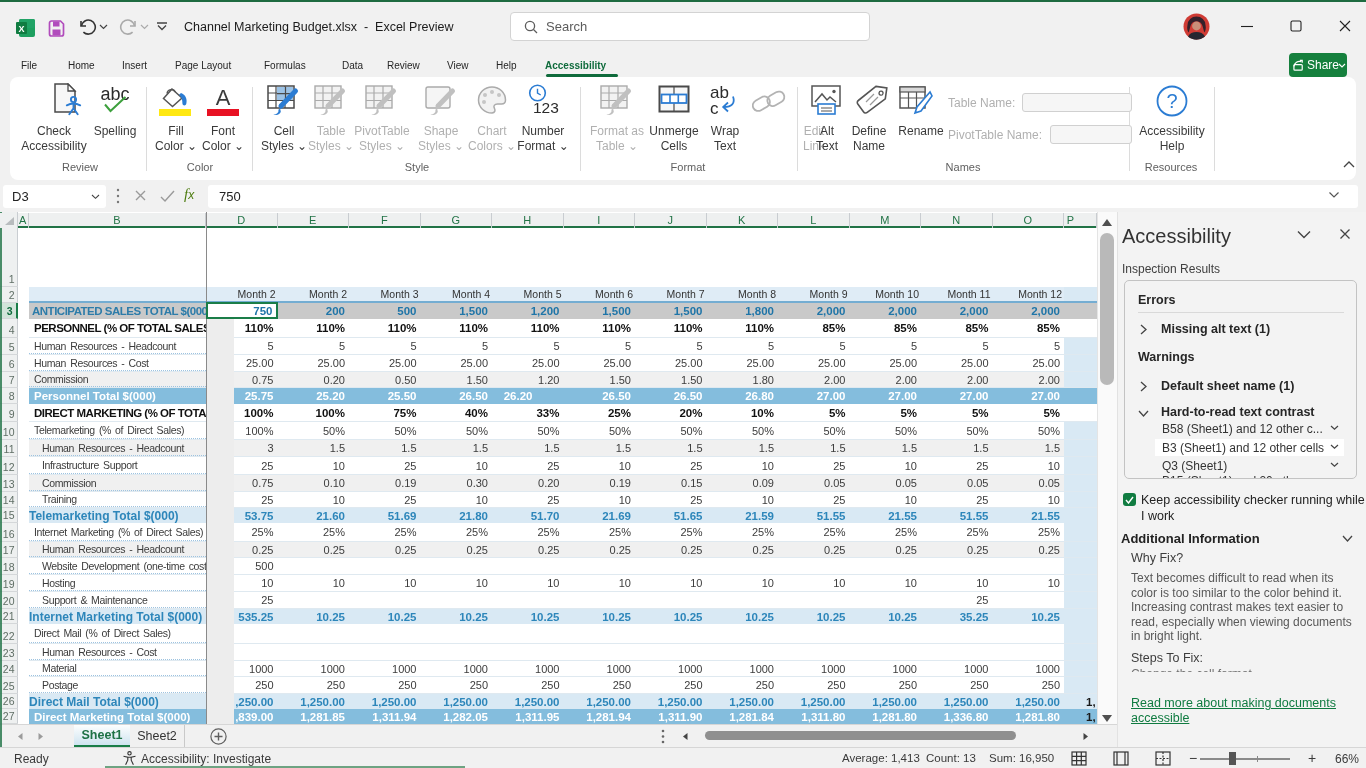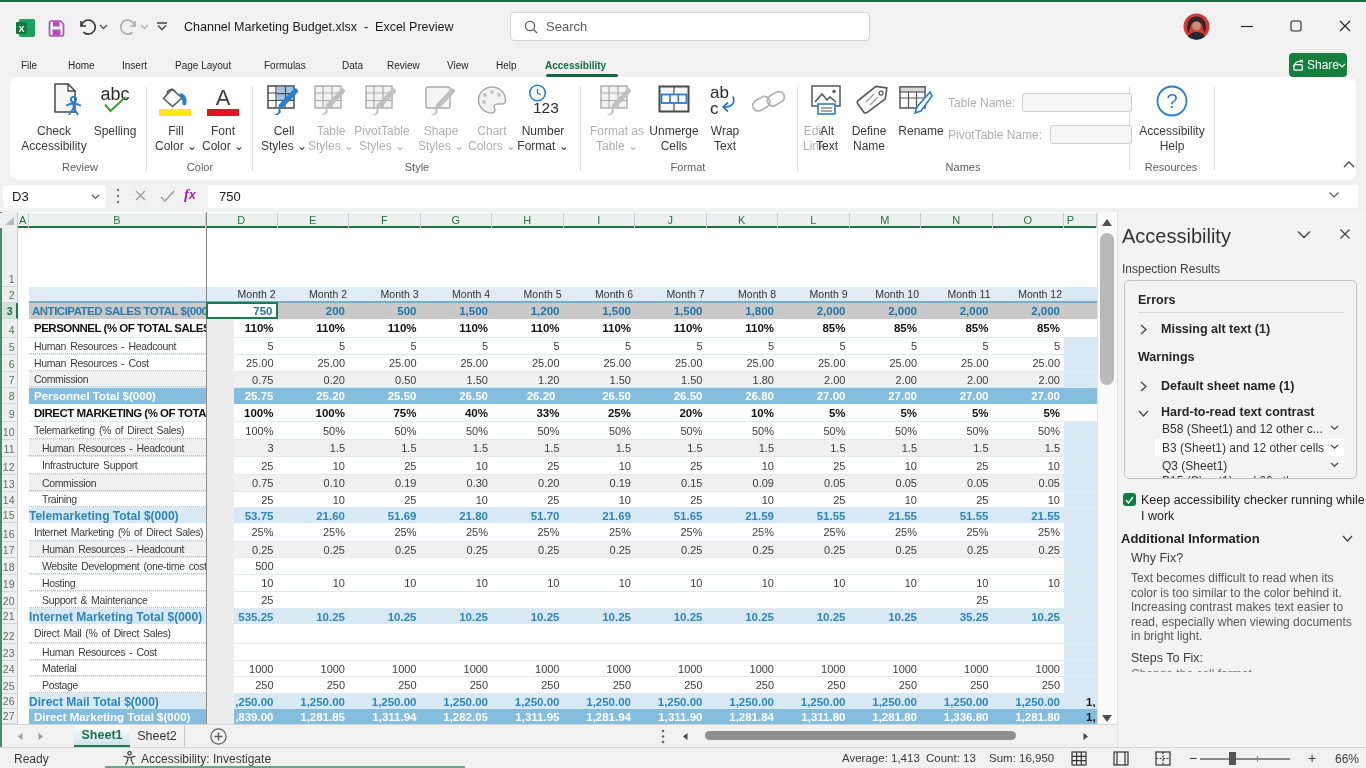--- a/index.html
+++ b/index.html
@@ -354,21 +354,21 @@
       <circle cx="2" cy="2" r="1.2" fill="#777"></circle>
       <circle cx="2" cy="8" r="1.2" fill="#777"></circle>
       <circle cx="2" cy="14" r="1.2" fill="#777"></circle>
     </svg>
   <svg class="abs" style="left:134px;top:9px" width="13" height="13" viewBox="0 0 13 13">
       <path d="M2 2 l9 9 M11 2 l-9 9" stroke="#9a9a9a" stroke-width="1.4"></path>
     </svg>
   <svg class="abs" style="left:160px;top:10px" width="15" height="12" viewBox="0 0 15 12">
       <path d="M1 7 l4 4 L14 1" fill="none" stroke="#9a9a9a" stroke-width="1.4"></path>
     </svg>
-  <span class="abs" style="left:184px;top:6px;font-family:'Liberation Serif',serif;font-style:italic;font-size:15px;color:#a21caf;font-weight:700">f<i style="font-size:12px">x</i></span>
+  <span class="abs" style="left:184px;top:6px;font-family:'Liberation Serif',serif;font-style:italic;font-size:15px;color:#4d7c0f;font-weight:400">f<i style="font-size:12px">x</i></span>
   <div id="finput">
       <b>750</b>
     </div>
   <svg class="abs" style="left:1328px;top:11px" width="12" height="8" viewBox="0 0 12 8">
       <path d="M1.5 1.5 l4.5 4.5 4.5-4.5" fill="none" stroke="#555" stroke-width="1.2"></path>
     </svg>
 </div>
 
 <div id="grid">
   <div class="chdr"></div>
@@ -563,21 +563,21 @@
 <span class="cell v" style="left:892.0px;width:71.5px">2.00</span>
 <span class="cell v" style="left:963.5px;width:71.5px">2.00</span>
 <span class="pcell"></span>
 </div>
 <div class="row rm" style="top:176px;height:16px">
 <span class="lab labT">Personnel Total $(000)</span>
 <span class="cell vw" style="left:177.0px;width:71.5px">25.75</span>
 <span class="cell vw" style="left:248.5px;width:71.5px">25.20</span>
 <span class="cell vw" style="left:320.0px;width:71.5px">25.50</span>
 <span class="cell vw" style="left:391.5px;width:71.5px">26.50</span>
-<span class="cell vw" style="left:459px;width:71.5px">26.20</span>
+<span class="cell vw" style="left:436px;width:71.5px">26.20</span>
 <span class="cell vw" style="left:534.5px;width:71.5px">26.50</span>
 <span class="cell vw" style="left:606.0px;width:71.5px">26.50</span>
 <span class="cell vw" style="left:677.5px;width:71.5px">26.80</span>
 <span class="cell vw" style="left:749.0px;width:71.5px">27.00</span>
 <span class="cell vw" style="left:820.5px;width:71.5px">27.00</span>
 <span class="cell vw" style="left:892.0px;width:71.5px">27.00</span>
 <span class="cell vw" style="left:963.5px;width:71.5px">27.00</span>
 </div>
 <div class="row rw" style="top:192px;height:18px">
 <span class="lab labH">DIRECT MARKETING (% OF TOTAL</span>
@@ -953,16 +953,17 @@
     </div>
   <div class="ptext" style="left:23px;top:280px;width:225px;line-height:16px">Keep accessibility checker running while I work</div>
   <div class="ptext" style="left:3px;top:319px;font-weight:700;font-size:13px">Additional Information</div>
   <svg class="abs" style="left:224px;top:323px" width="11" height="7" viewBox="0 0 11 7">
       <path d="M1 1 l4.5 5 L10 1" fill="none" stroke="#444" stroke-width="1.3"></path>
     </svg>
   <div class="ptext" style="left:13px;top:339px;color:#3d3d3d">Why Fix?</div>
   <div class="pgrey" style="left:13px;top:359px;width:223px">Text becomes difficult to read when its color is too similar to the color behind it. Increasing contrast makes text easier to read, especially when viewing documents in bright light.</div>
   <div class="ptext" style="left:13px;top:439px;color:#3d3d3d">Steps To Fix:</div>
   <div class="pgrey" style="left:13px;top:455px;width:212px;height:5px;overflow:hidden;opacity:0.85">Change the cell format...</div>
+  <div class="plink" style="left:13px;top:484px;width:220px">Read more about making documents accessible</div>
 </div>
 <div class="abs" style="left:0;top:212px;width:2px;height:535px;background:#2b7a50;opacity:0.85"></div>
 
 <div class="abs" style="left:105px;top:766px;width:360px;height:2px;background:#4d9067;opacity:0.8"></div>
 
 </body></html>

